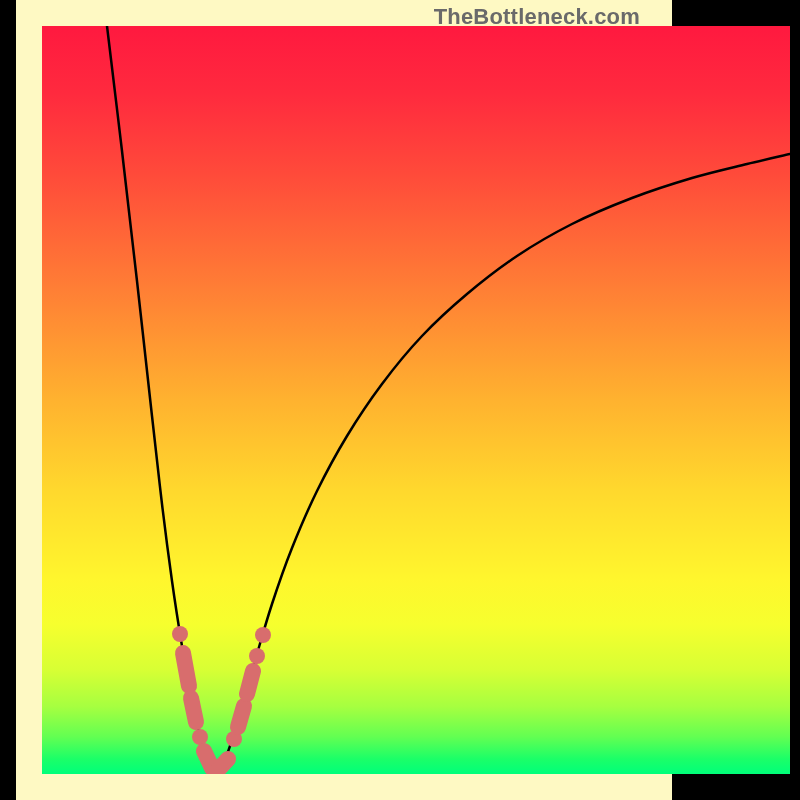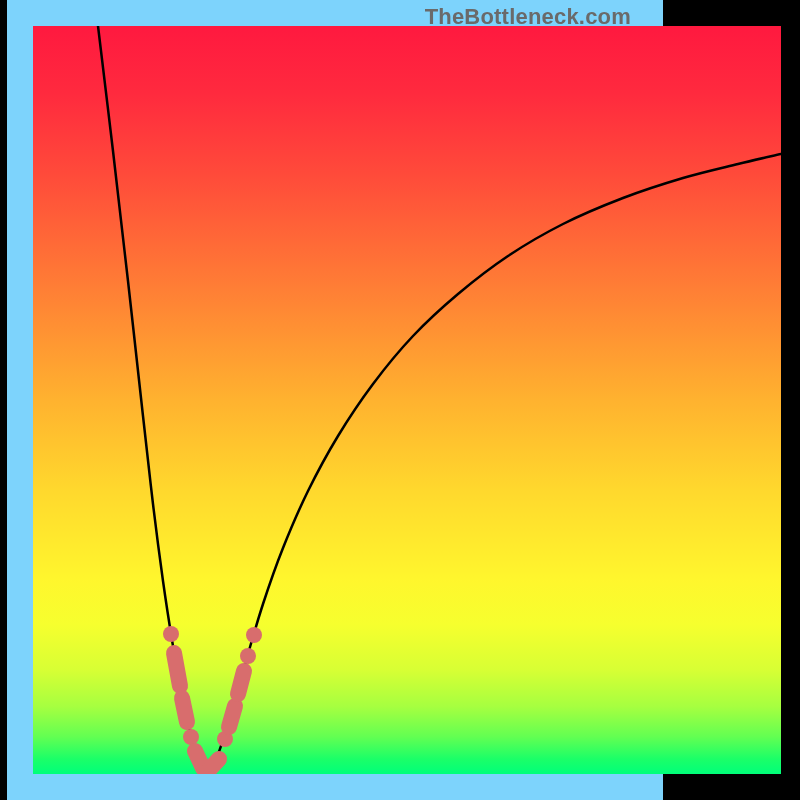--- a/index.html
+++ b/index.html
@@ -6,25 +6,25 @@
     margin: 0;
     padding: 0;
     width: 800px;
     height: 800px;
     overflow: hidden;
     background: #000000;
     font-family: Arial, Helvetica, sans-serif;
   }
   .frame {
     position: absolute;
-    left: 7px;
+    left: 16px;
     top: 0;
     width: 656px;
     height: 800px;
-    background: #7dd3fc;
+    background: #fef9c3;
   }
   .plot {
     position: absolute;
     left: 26px;
     top: 26px;
     width: 748px;
     height: 748px;
     background: linear-gradient(to bottom,
       #ff193f 0%,
       #ff2a3e 9%,

